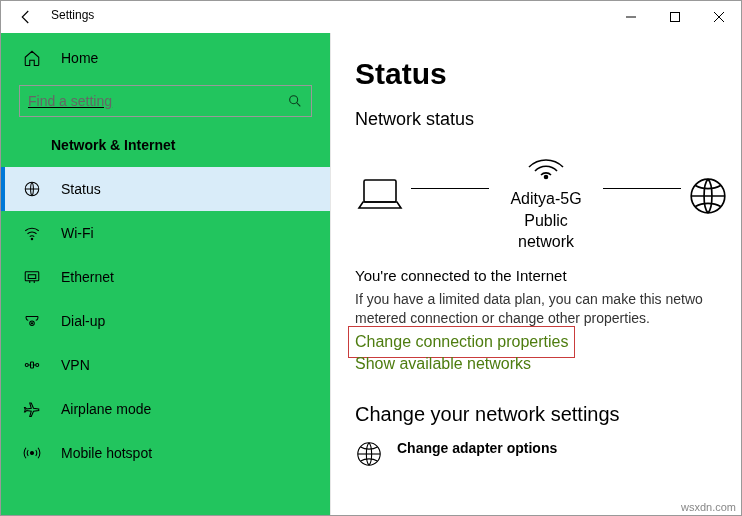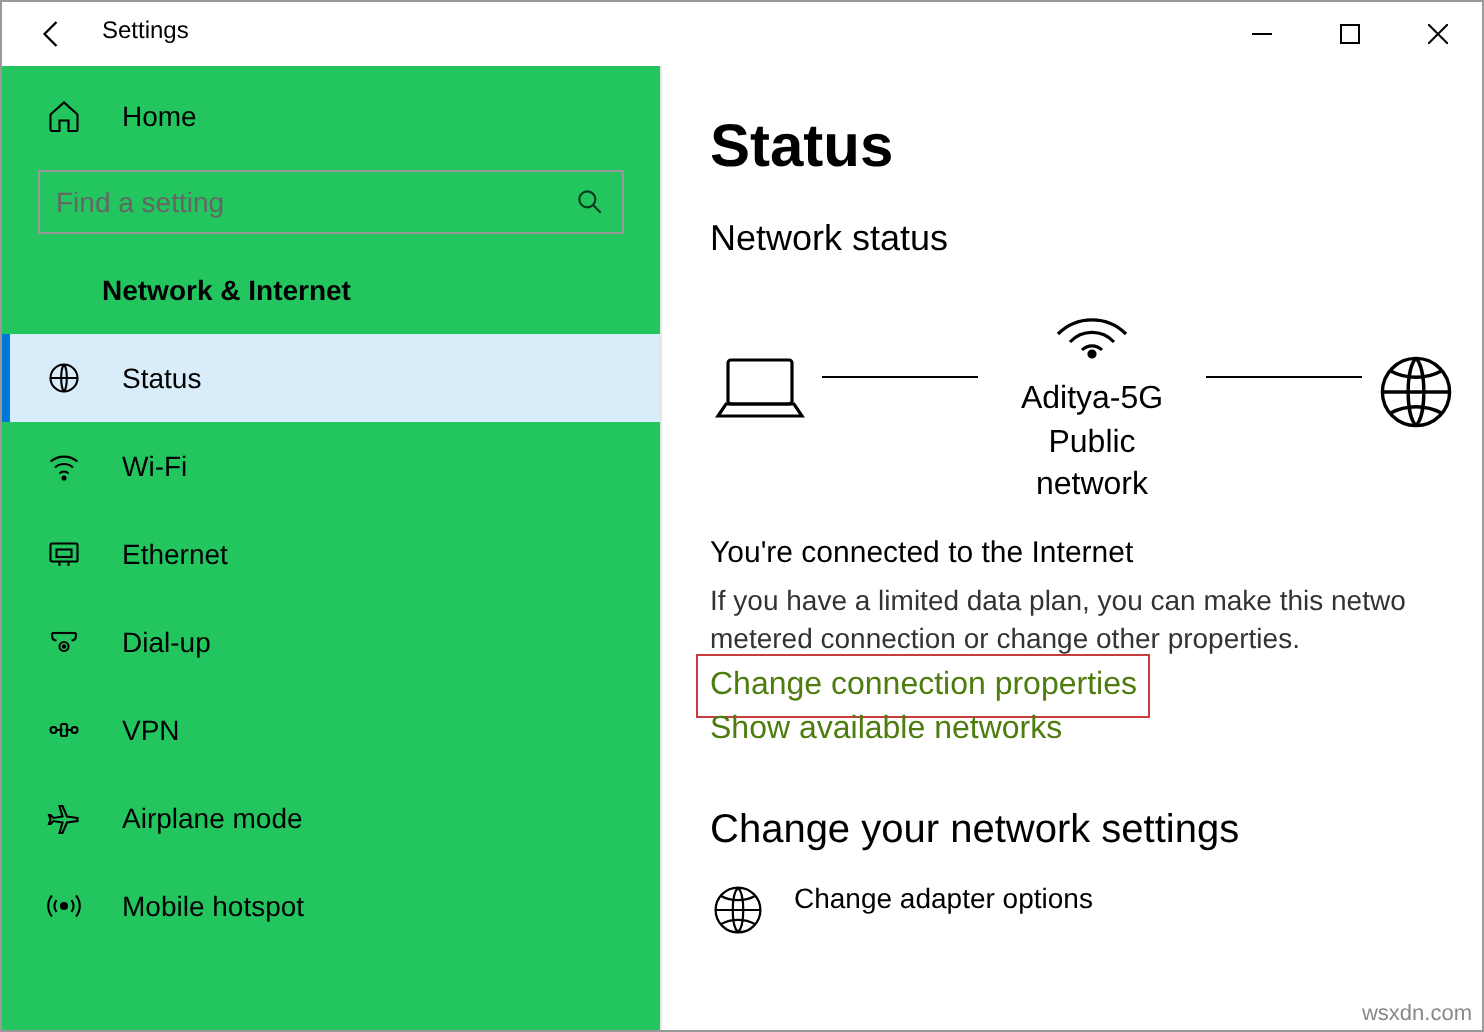--- a/index.html
+++ b/index.html
@@ -13,21 +13,21 @@
 .winbtn { width: 44px; height: 32px; display: flex; align-items: center; justify-content: center; }
 .winbtn svg { width: 10px; height: 10px; }
 
 .body { display: flex; flex: 1; overflow: hidden; }
 .sidebar { width: 330px; background: #22c55e; display: flex; flex-direction: column; border-right: 1px solid #e6e6e6; }
 .home-row { display: flex; align-items: center; gap: 20px; padding: 16px 22px 18px 22px; }
 .home-row .icon { width: 18px; height: 18px; }
 .home-row span { font-size: 14px; }
 
 .search-wrap { padding: 0 18px 18px 18px; }
-.search { display: flex; align-items: center; border: 1px solid #999; height: 32px; padding: 0 8px; }
+.search { display: flex; align-items: center; border: 1px solid #999; height: 32px; padding: 0 8px; text-decoration: underline; }
 .search input { flex: 1; border: none; outline: none; font-size: 14px; color: #555; background: transparent; }
 .search input::placeholder { color: #666; }
 .search .icon { width: 16px; height: 16px; opacity: .7; }
 
 .section-label { font-size: 14px; font-weight: 600; padding: 2px 22px 14px 22px; margin-left: 28px; }
 
 .nav { display: flex; flex-direction: column; }
 .nav-item { display: flex; align-items: center; gap: 20px; padding: 13px 22px; font-size: 14px; color: #000; cursor: default; }
 .nav-item.selected { background: #d9ecf9; position: relative; }
 .nav-item.selected::before { content: ""; position: absolute; left: 0; top: 0; bottom: 0; width: 4px; background: #0078d7; }
@@ -43,21 +43,21 @@
 .net-labels { text-align: center; font-size: 16px; line-height: 1.35; margin-top: 4px; }
 
 .connected-msg { font-size: 15px; margin-top: 14px; }
 .connected-desc { font-size: 14px; color: #333; margin-top: 6px; line-height: 1.4; }
 .link { color: #4d7c0f; font-size: 16px; margin-top: 4px; display: inline-block; }
 .link.boxed { outline: 1px solid #c93c3c; outline-offset: 6px; padding: 0; }
 .section-heading { font-size: 20px; font-weight: 400; margin-top: 30px; margin-bottom: 14px; }
 
 .adapter-row { display: flex; align-items: flex-start; gap: 14px; }
 .adapter-row .icon { width: 28px; height: 28px; }
-.adapter-row .label { font-size: 14px; }
+.adapter-row .label { font-size: 14px; font-weight: bold; }
 
 .watermark { position: absolute; right: 6px; bottom: 3px; font-size: 11px; color: #888; }
 </style>
 </head>
 <body>
 
 <div class="window">
   <div class="titlebar">
     <div class="left">
       <svg class="back" viewBox="0 0 24 24" fill="none" stroke="#000" stroke-width="1.5">

